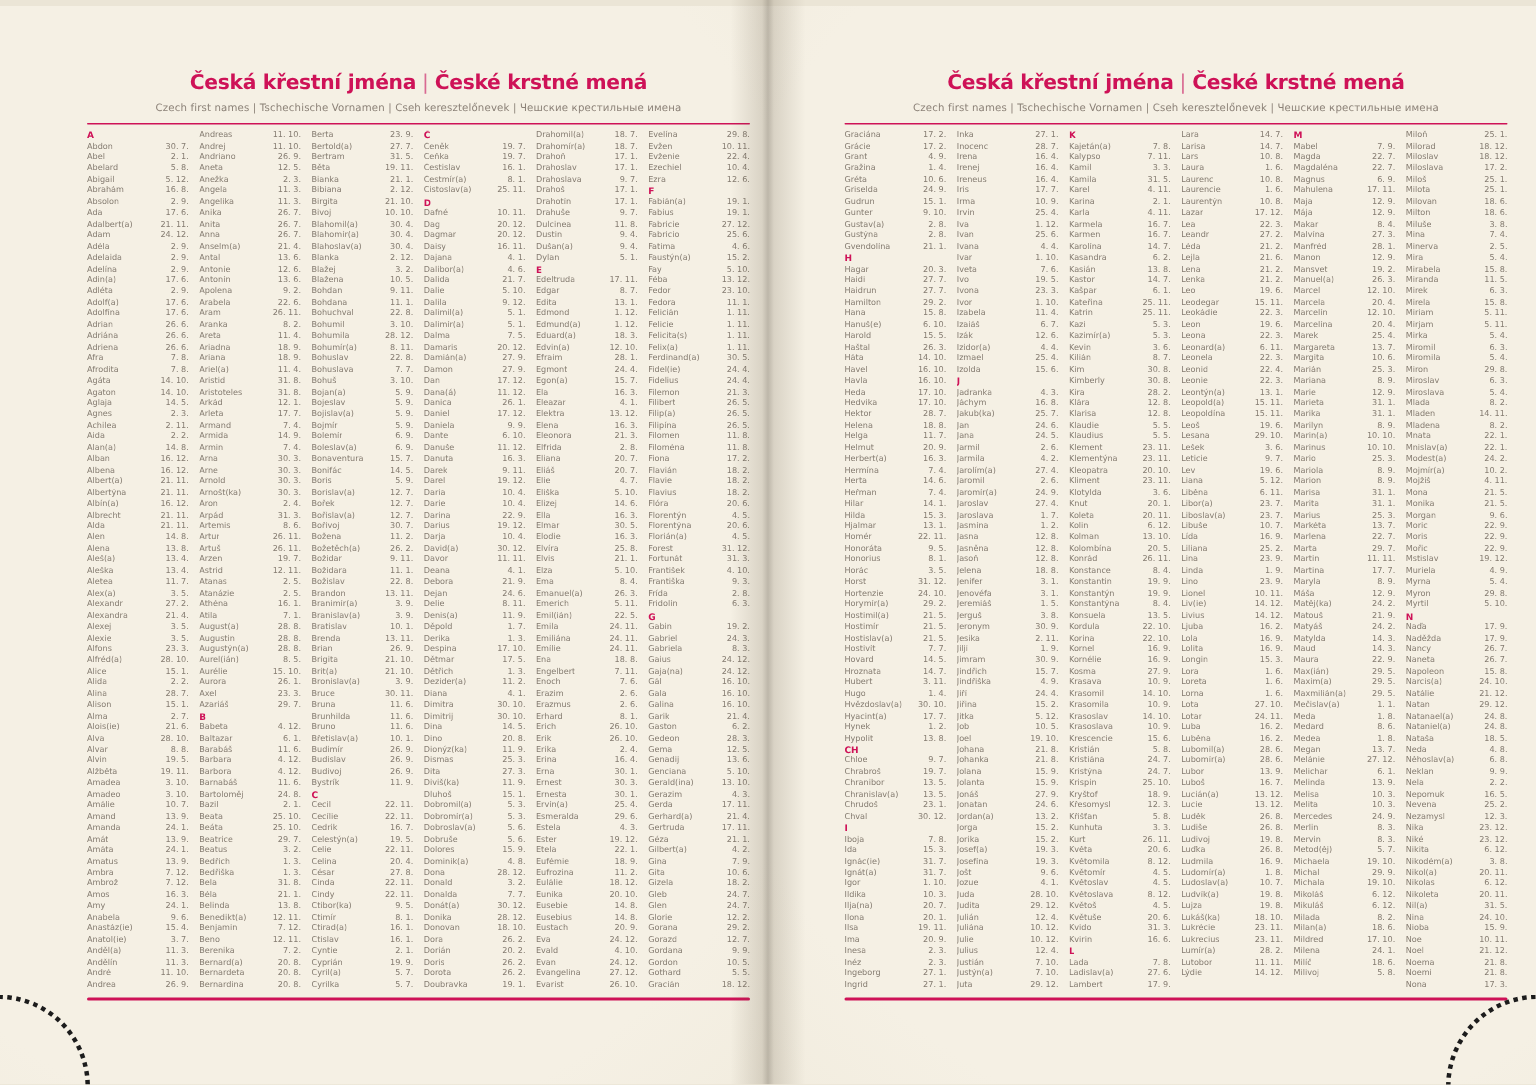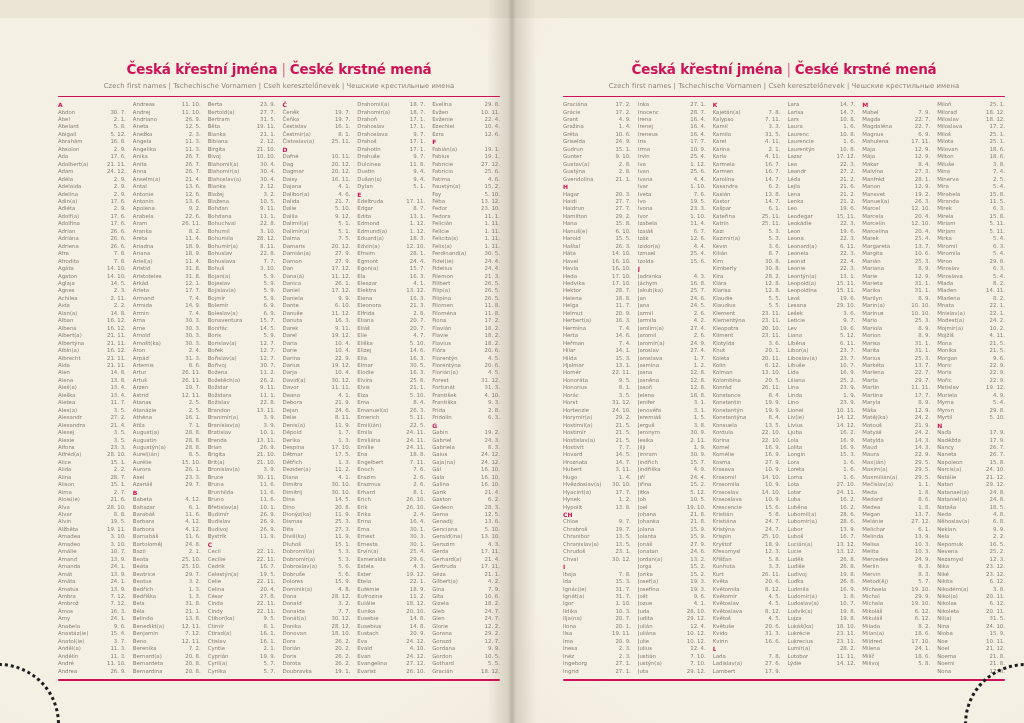--- a/index.html
+++ b/index.html
@@ -3,21 +3,21 @@
 <meta charset="utf-8">
 <style>
   html,body{margin:0;padding:0;}
   body{
     width:1024px;height:723px;overflow:hidden;position:relative;
     background:#ebe5d6;
     font-family:"DejaVu Sans","Liberation Sans",sans-serif;
   }
   .book{position:absolute;inset:0;}
   .page{
-    position:absolute;top:18px;bottom:0;width:512px;
+    position:absolute;top:4px;bottom:0;width:512px;
     background:linear-gradient(180deg,#f4efe3 0%,#f3eee1 80%,#efe9da 100%);
     box-sizing:border-box;
   }
   .page-left{left:0;padding:44px 12px 0 58px;
     background:radial-gradient(120% 100% at 40% 45%,#f5f0e4 60%,#ece6d6 100%);}
   .page-right{left:512px;padding:44px 19px 0 51px;
     background:radial-gradient(120% 100% at 60% 45%,#f5f0e4 60%,#ece6d6 100%);}
   .gutter{
     position:absolute;top:0;bottom:0;left:487px;width:50px;z-index:5;pointer-events:none;
     background:linear-gradient(to right,rgba(91,78,56,0) 0%,rgba(91,78,56,.18) 42%,rgba(60,50,34,.30) 50%,rgba(91,78,56,.18) 58%,rgba(91,78,56,0) 100%);

